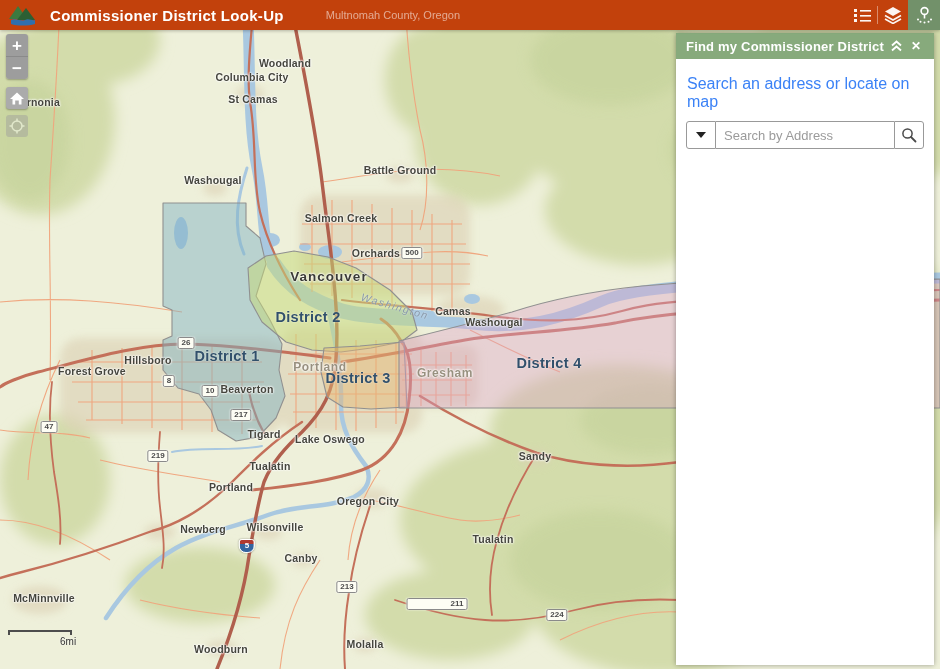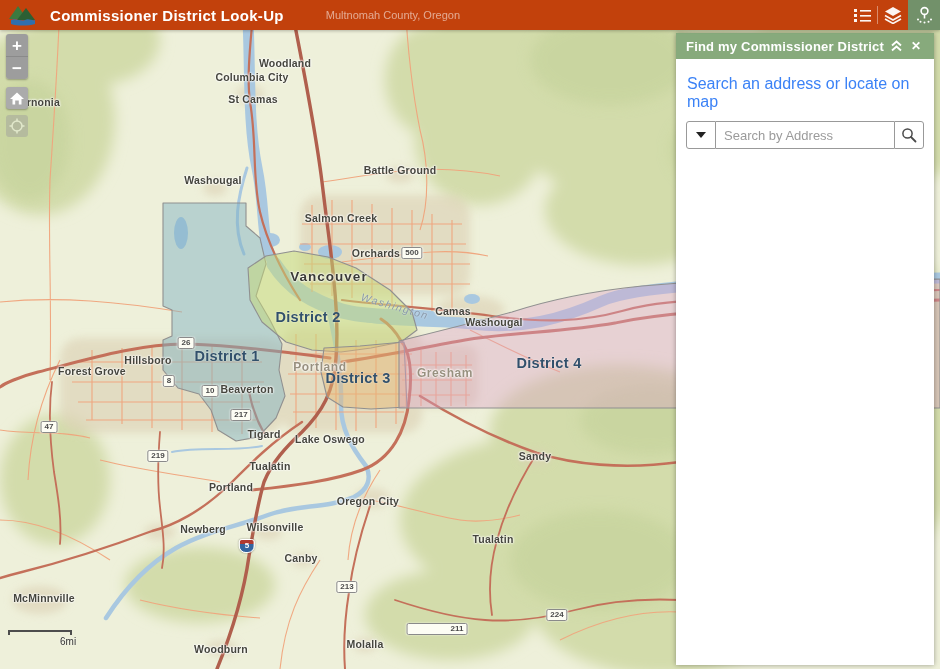--- a/index.html
+++ b/index.html
@@ -212,21 +212,21 @@
         <span class="district-label" style="left: 549px; top: 363px;">District 4</span>
         <span class="shield" style="left: 412px; top: 253px;">500</span>
         <span class="shield" style="left: 186px; top: 343px;">26</span>
         <span class="shield" style="left: 169px; top: 381px;">8</span>
         <span class="shield" style="left: 210px; top: 391px;">10</span>
         <span class="shield" style="left: 241px; top: 415px;">217</span>
         <span class="shield" style="left: 49px; top: 427px;">47</span>
         <span class="shield" style="left: 158px; top: 456px;">219</span>
         <span class="shield interstate" style="left: 247px; top: 546px;">5</span>
         <span class="shield" style="left: 347px; top: 587px;">213</span>
-        <span class="shield" style="left: 437px; top: 629px; padding-left: 43px;">211</span>
+        <span class="shield" style="left: 437px; top: 604px; padding-left: 43px;">211</span>
         <span class="shield" style="left: 557px; top: 615px;">224</span>
         <span class="river-label" style="left: 395px; top: 306px;">Washington</span>
       </div>
   </div>
 
   <div class="header">
     <svg class="logo" viewBox="0 0 30 24">
       <path d="M10 3 L19 16 H1 Z" fill="#3c7a3f"></path>
       <path d="M18 5 L27 17 H9 Z" fill="#2c5f33"></path>
       <path d="M3 17 C8 14.5 13 19 17 17 C21 15 25 18.5 27 17 L27 21 C20 23 9 23 3 21 Z" fill="#2f6fae"></path>

